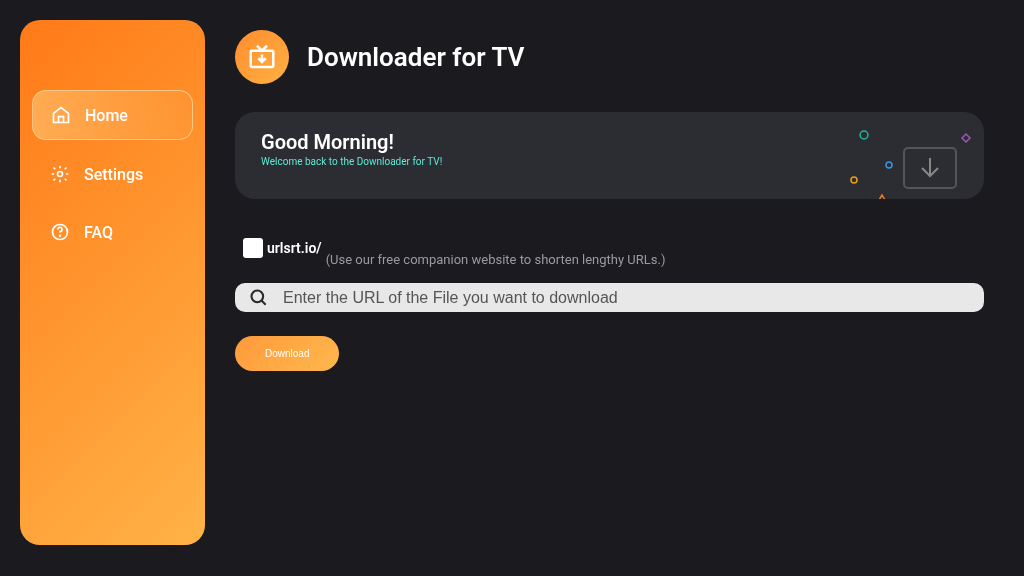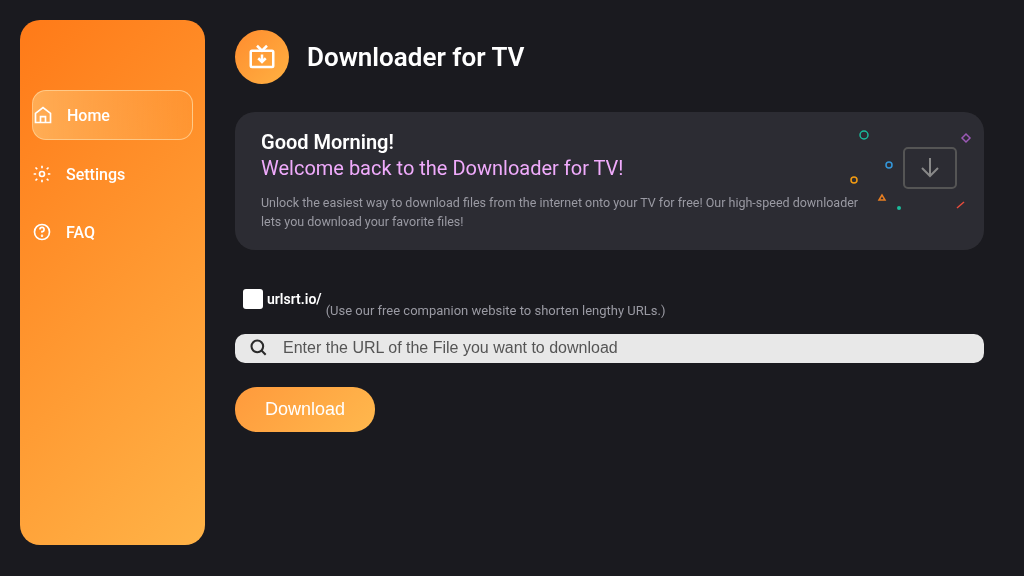--- a/index.html
+++ b/index.html
@@ -18,21 +18,21 @@
   margin: 20px 0 0 20px;
   background: linear-gradient(135deg, #ff7a18 0%, #ffb347 100%);
   border-radius: 20px;
   padding: 60px 0 0 0;
 }
 
 .sidebar-item {
   display: flex;
   align-items: center;
   gap: 14px;
-  padding: 14px 0;
+  padding: 14px 18px;
   margin: 10px 12px;
   color: #fff;
   font-size: 16px;
   font-weight: 500;
   cursor: pointer;
   border-radius: 14px;
 }
 
 .sidebar-item.active {
   background: linear-gradient(90deg, rgba(255,200,120,0.6), rgba(255,200,120,0.1));
@@ -86,22 +86,22 @@
 }
 
 .greeting {
   color: #fff;
   font-size: 20px;
   font-weight: 600;
   margin-bottom: 2px;
 }
 
 .subtitle {
-  color: #f0abfc;
-  font-size: 20px;
+  color: #5eead4;
+  font-size: 10px;
   margin-bottom: 14px;
 }
 
 .description {
   color: #9a9aa3;
   font-size: 12.5px;
   line-height: 1.5;
   max-width: 620px;
 }
 
@@ -164,21 +164,21 @@
 .url-input::placeholder {
   color: #555;
 }
 
 .download-button {
   background: linear-gradient(135deg, #ff9a3c, #ffb84d);
   color: #fff;
   border: none;
   padding: 12px 30px;
   border-radius: 22px;
-  font-size: 18px;
+  font-size: 10px;
   font-weight: 500;
   cursor: pointer;
 }
 
 .search-icon {
   width: 20px;
   height: 20px;
   stroke: #2a2a2a;
   stroke-width: 2.5;
   fill: none;
@@ -220,21 +220,20 @@
         <path d="M8 3 L12 7 L16 3"></path>
         <path d="M12 10 V16 M9 13 L12 16 L15 13"></path>
       </svg>
     </div>
     <h1 class="app-title">Downloader for TV</h1>
   </div>
 
   <div class="welcome-card">
     <div class="greeting">Good Morning!</div>
     <div class="subtitle">Welcome back to the Downloader for TV!</div>
-    <div class="description">Unlock the easiest way to download files from the internet onto your TV for free! Our high-speed downloader lets you download your favorite files!</div>
     <svg class="card-illustration" viewBox="0 0 130 100">
       <rect x="60" y="28" width="52" height="40" rx="4" fill="none" stroke="#555" stroke-width="2"></rect>
       <path d="M86 38 V55 M78 48 L86 56 L94 48" stroke="#888" stroke-width="2" fill="none"></path>
       <circle cx="20" cy="15" r="4" fill="none" stroke="#1abc9c" stroke-width="1.5"></circle>
       <circle cx="45" cy="45" r="3" fill="none" stroke="#3498db" stroke-width="1.5"></circle>
       <circle cx="10" cy="60" r="3" fill="none" stroke="#f39c12" stroke-width="1.5"></circle>
       <path d="M35 80 L38 75 L41 80 Z" fill="none" stroke="#e67e22" stroke-width="1.5"></path>
       <path d="M118 18 L122 14 L126 18 L122 22 Z" fill="none" stroke="#9b59b6" stroke-width="1.5"></path>
       <path d="M113 88 L120 82" stroke="#e74c3c" stroke-width="1.5"></path>
       <circle cx="55" cy="88" r="2" fill="#1abc9c"></circle>

